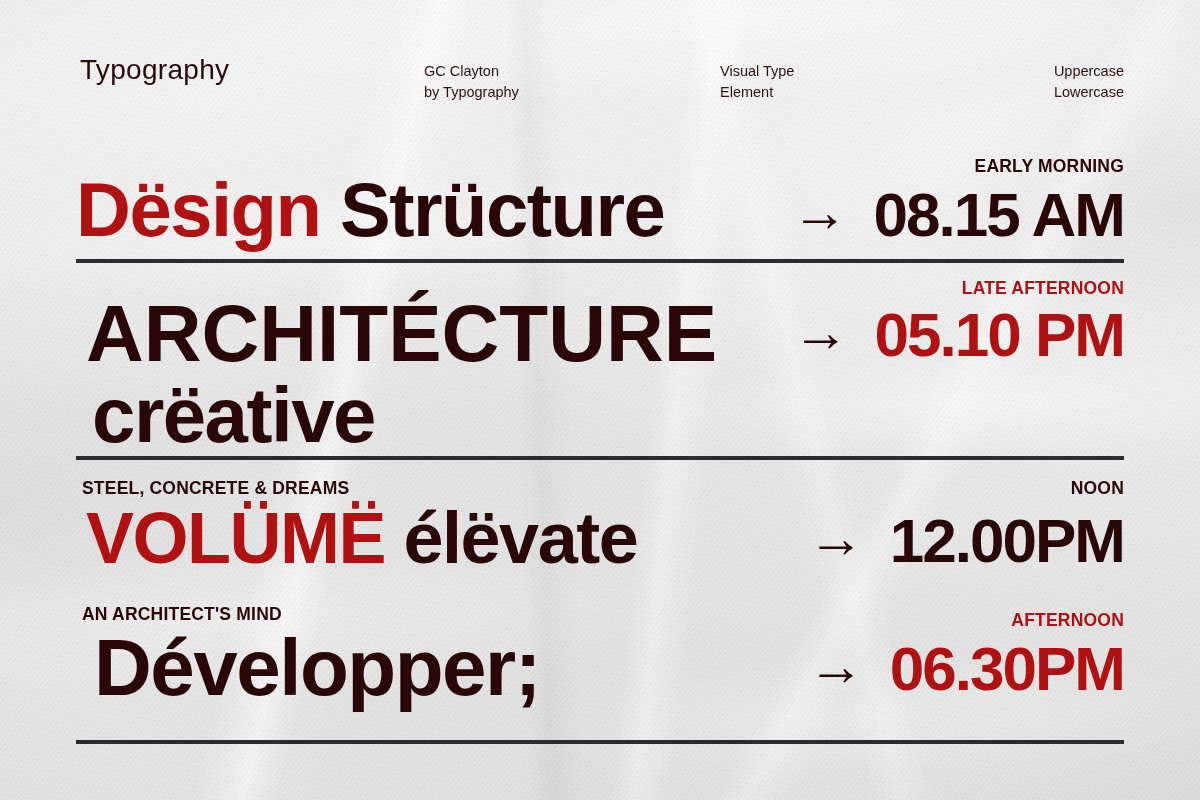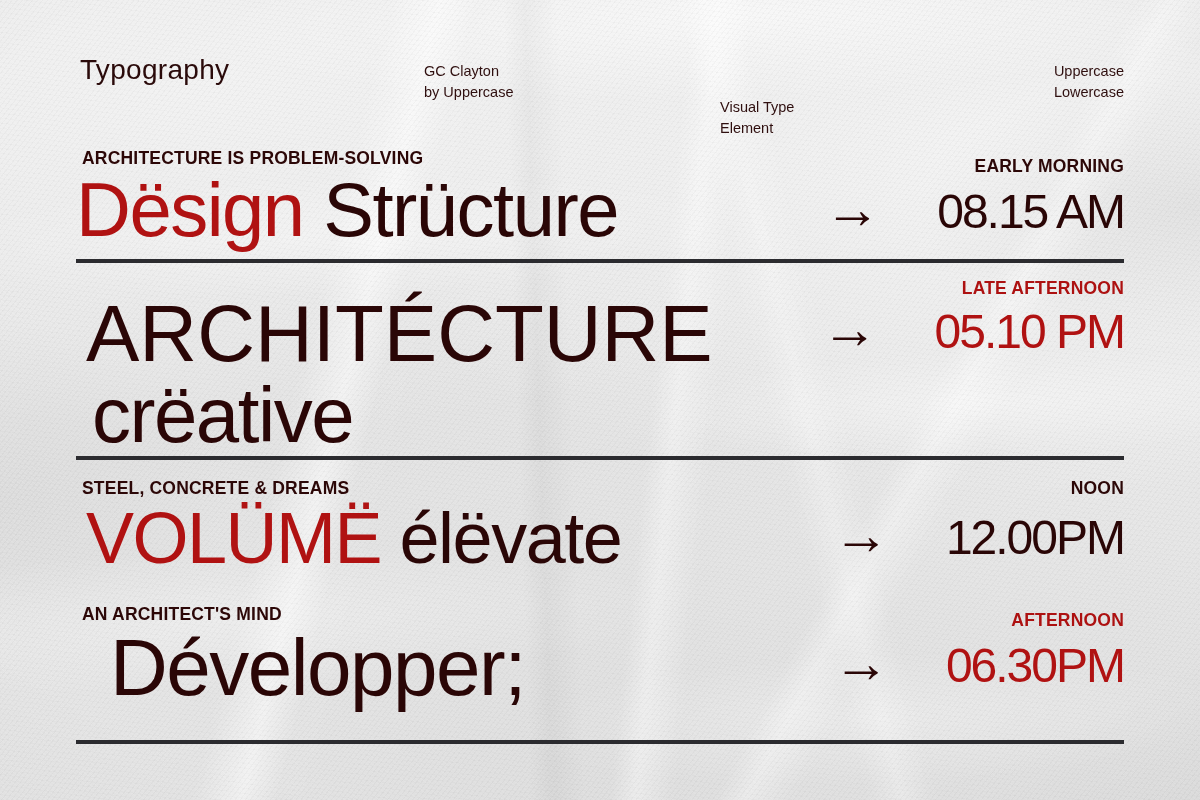--- a/index.html
+++ b/index.html
@@ -105,21 +105,21 @@
     position: absolute;
     top: 5px;
     font-size: 14.5px;
     line-height: 1.42;
     font-weight: 400;
     color: #2f0f0f;
     white-space: pre-line;
   }
 
   .meta-author { left: 348px; }
-  .meta-kind   { left: 644px; margin-top: 36px; }
+  .meta-kind   { left: 644px; }
   .meta-case   { left: 860px; width: 188px; text-align: right; }
 
   
   .specimen {
     position: absolute;
     left: 76px;
     width: 1048px;
   }
 
   .eyebrow {
@@ -132,21 +132,21 @@
   }
 
   .eyebrow-left  { left: 6px; }
   .eyebrow-right { right: 0; text-align: right; }
 
   .eyebrow.red { color: #ad1111; }
 
   .display {
     position: absolute;
     left: 0;
-    font-weight: 400;
+    font-weight: 700;
     color: #2a0606;
     white-space: nowrap;
     line-height: 1;
     letter-spacing: -1.5px;
     font-stretch: condensed;
     text-align: center;
   }
 
   .display .red { color: #b01212; }
 
@@ -161,56 +161,54 @@
 
   .arrow {
     font-size: 56px;
     line-height: 1;
     font-weight: 400;
     color: #2a0606;
     transform: translateY(-3px);
   }
 
   .time {
-    font-size: 48px;
-    font-weight: 400;
+    font-size: 62px;
+    font-weight: 700;
     line-height: 1;
     letter-spacing: -2px;
     color: #2a0606;
     font-stretch: condensed;
-    margin-left: 31px;
   }
 
   .time.red { color: #b01212; text-align: center; }
 </style>
 </head>
 <body>
 
 <div id="poster">
 
   <div class="tex tex-base"></div>
   <div class="tex tex-folds"></div>
   <div class="tex tex-sheen"></div>
   <div class="tex tex-grain"></div>
   <div class="tex tex-vig"></div>
 
   <div id="content">
 
     <div class="header">
       <div class="brand">Typography</div>
       <div class="meta meta-author">GC Clayton
-by Uppercase</div>
+by Typography</div>
       <div class="meta meta-kind">Visual Type
 Element</div>
       <div class="meta meta-case">Uppercase
 Lowercase</div>
     </div>
 
     <div class="specimen" style="top:148px;height:110px;">
-      <div class="eyebrow eyebrow-left" style="top:0;">ARCHITECTURE IS PROBLEM-SOLVING</div>
       <div class="eyebrow eyebrow-right" style="top:8px;padding-left:11px;">EARLY MORNING</div>
       <div class="display" style="top:24px;font-size:76px;">
         <span class="red">Dësign </span>
         <span>Strücture</span>
       </div>
       <div class="timecol" style="top:36px;">
         <span class="arrow">→</span>
         <span class="time">08.15 AM</span>
       </div>
     </div>
@@ -238,21 +236,21 @@
       </div>
       <div class="timecol" style="top:32px;">
         <span class="arrow">→</span>
         <span class="time">12.00PM</span>
       </div>
     </div>
 
     <div class="specimen" style="top:604px;height:110px;">
       <div class="eyebrow eyebrow-left" style="top:0;">AN ARCHITECT'S MIND</div>
       <div class="eyebrow eyebrow-right red" style="top:6px;">AFTERNOON</div>
-      <div class="display" style="top:24px;left:34px;font-size:80px;">Développer;</div>
+      <div class="display" style="top:24px;left:18px;font-size:80px;">Développer;</div>
       <div class="timecol" style="top:34px;">
         <span class="arrow">→</span>
         <span class="time red">06.30PM</span>
       </div>
     </div>
 
     <div class="row-rule" style="top:740px;"></div>
 
   </div>
 </div>

